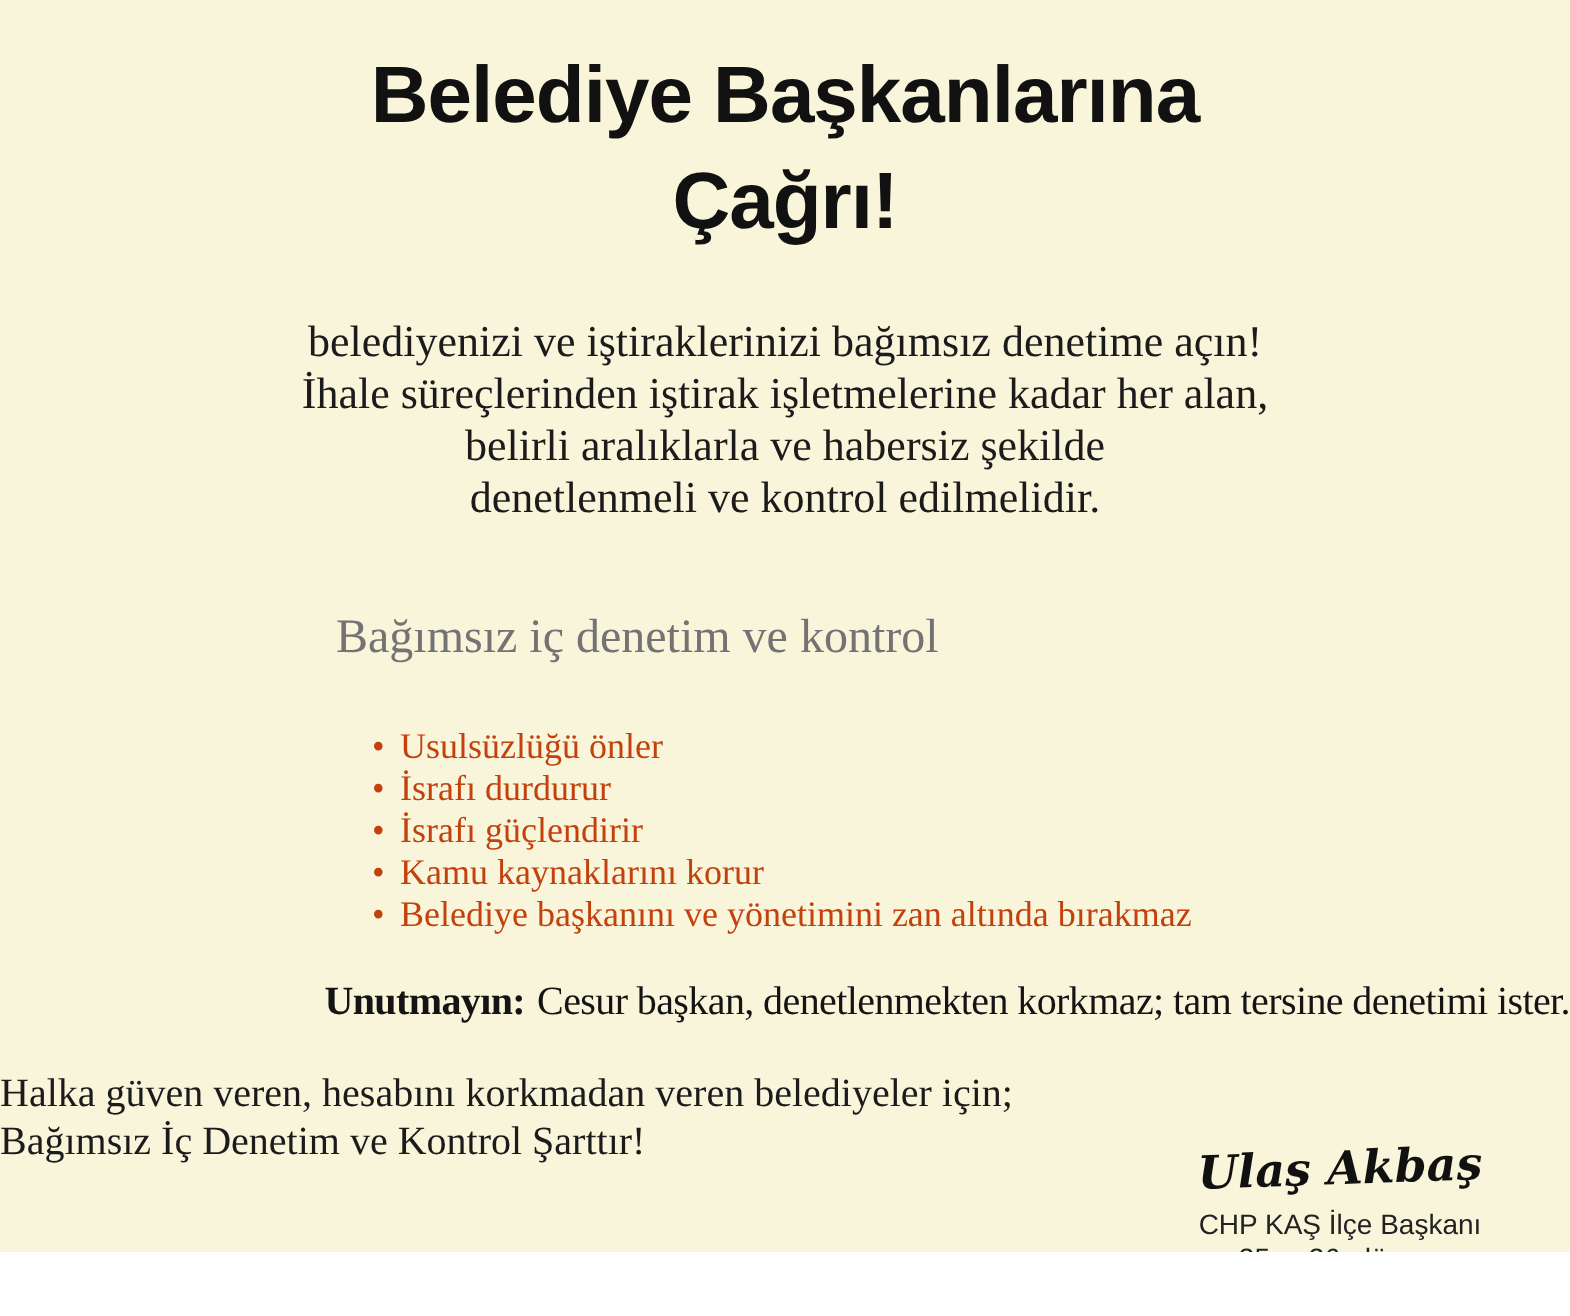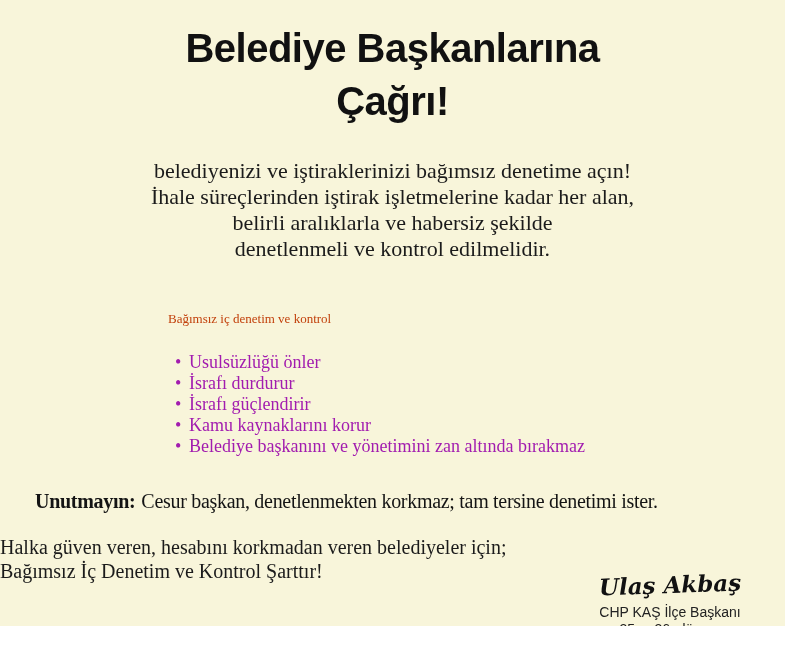--- a/index.html
+++ b/index.html
@@ -35,57 +35,56 @@
     right: 0;
     text-align: center;
     font-size: 22px;
     line-height: 26px;
     color: #1b1b1b;
   }
   .section-heading {
     position: absolute;
     top: 306px;
     left: 168px;
-    font-size: 13px;
+    font-size: 24px;
     line-height: 26px;
-    color: #c2410c;
+    color: #737373;
     font-family: Liberation Serif, serif;
   }
   .bullet-list {
     position: absolute;
     top: 352px;
     left: 175px;
-    margin: 0;
+    margin: 11px;
     padding: 0;
     list-style: none;
     font-size: 18px;
     line-height: 21px;
-    color: #a21caf;
+    color: #c2410c;
   }
   .bullet-list li {
     position: relative;
     padding-left: 14px;
   }
   .bullet-list li::before {
     content: "\2022";
     position: absolute;
     left: 0;
     top: 0;
   }
   .reminder {
     position: absolute;
     top: 489px;
     left: 0;
     right: 0;
-    text-align: left;
+    text-align: right;
     font-size: 20px;
     letter-spacing: -0.3px;
     line-height: 24px;
     color: #141414;
-    margin-left: 35px;
   }
   .reminder .label {
     font-weight: 700;
   }
   .reminder .text {
     margin-left: 6px;
   }
   .closing {
     position: absolute;
     top: 535px;

